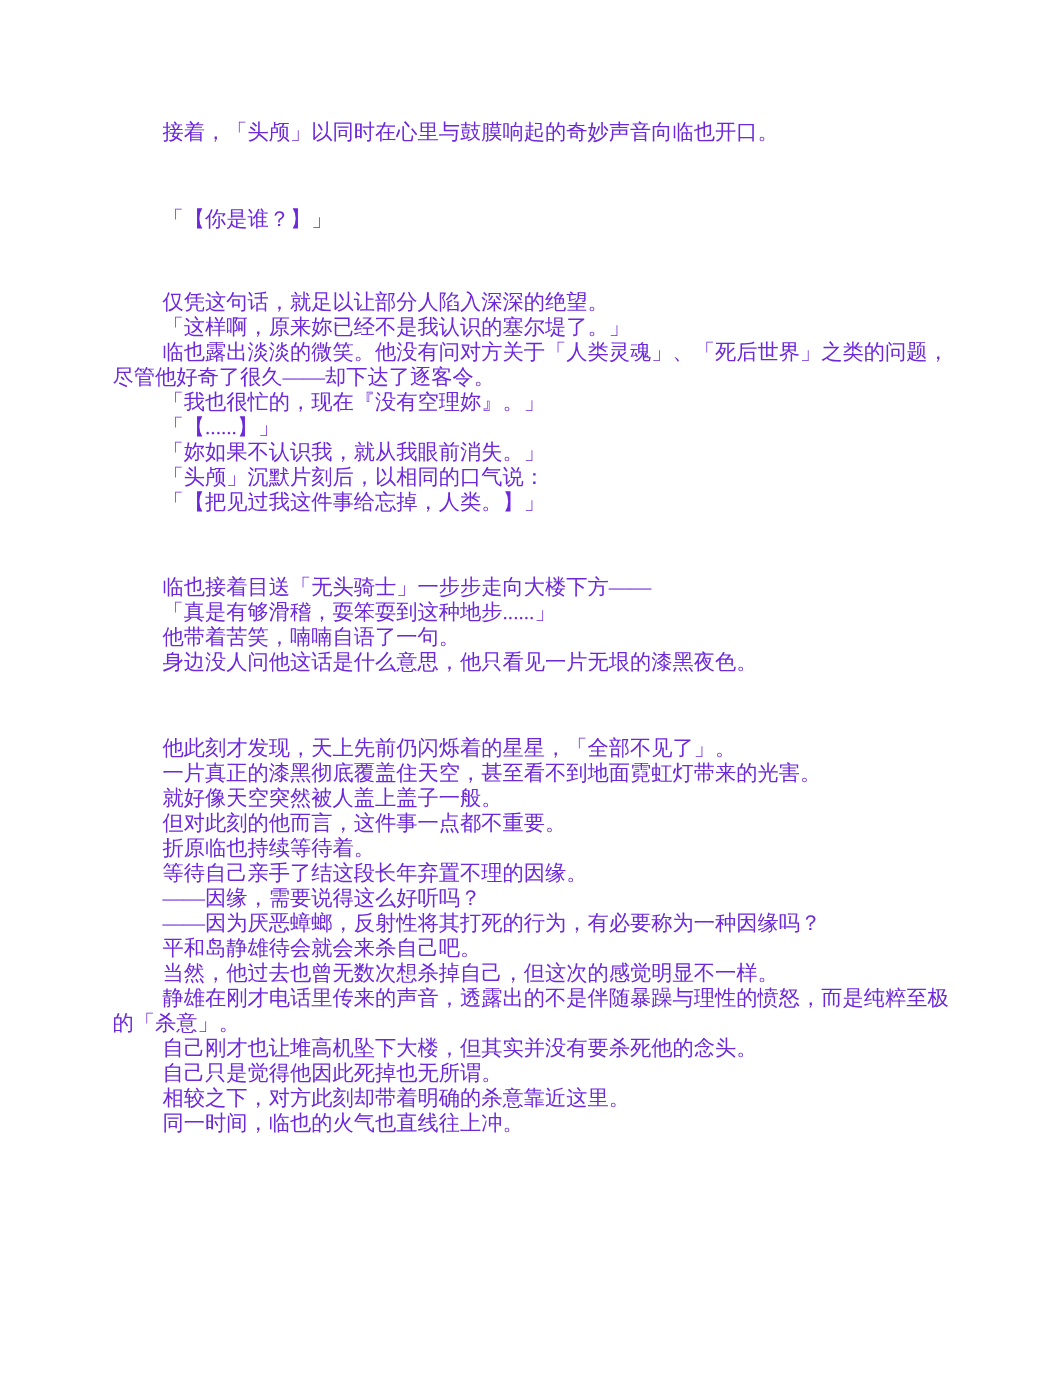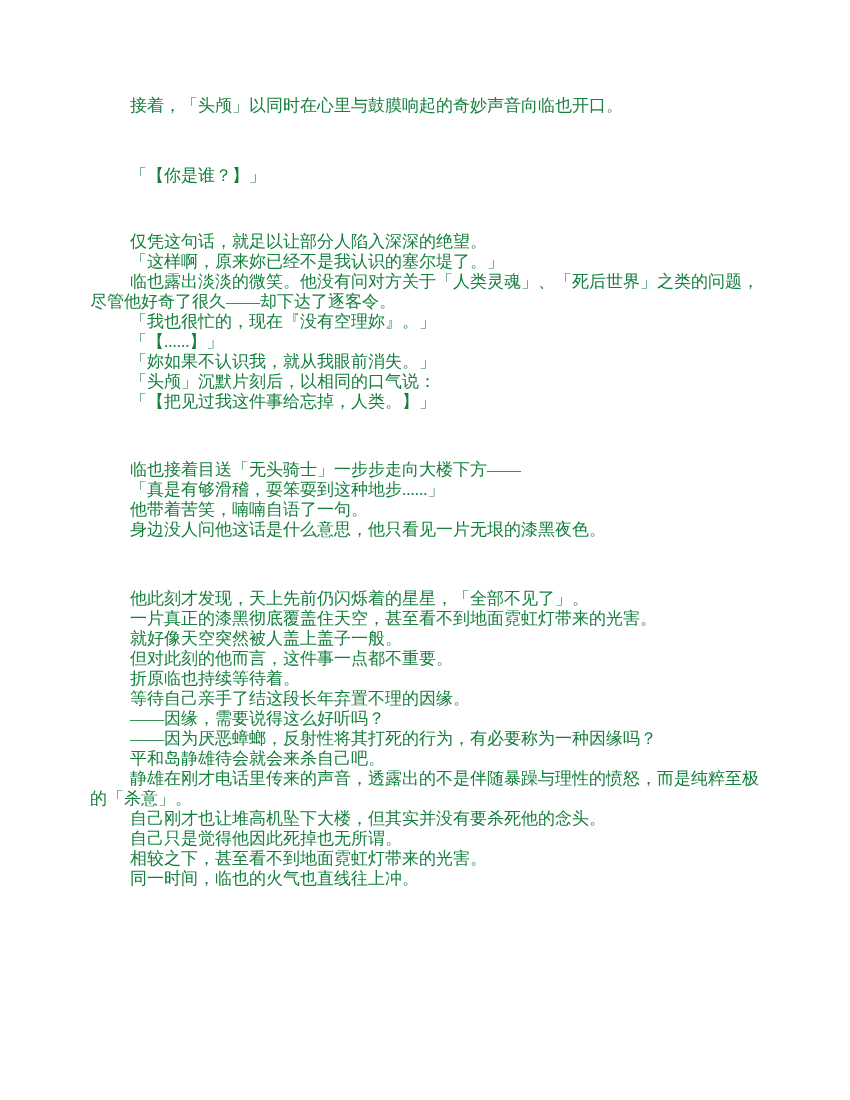--- a/index.html
+++ b/index.html
@@ -15,21 +15,21 @@
     overflow: hidden;
     font-family: "Liberation Serif", "DejaVu Serif", serif;
   }
   .text-area {
     position: absolute;
     left: 90px;
     top: 96px;
     width: 670px;
     font-size: 17px;
     line-height: 20px;
-    color: #15803d;
+    color: #6d28d9;
     text-align: left;
     letter-spacing: 0;
   }
   .block { margin: 0; }
   .para {
     margin: 0;
     text-indent: 40px;
     word-break: break-all;
   }
   .gap-1 { height: 50px; }
@@ -85,21 +85,22 @@
 
     <p class="para">他此刻才发现，天上先前仍闪烁着的星星，「全部不见了」。</p>
         <p class="para">一片真正的漆黑彻底覆盖住天空，甚至看不到地面霓虹灯带来的光害。</p>
         <p class="para">就好像天空突然被人盖上盖子一般。</p>
         <p class="para">但对此刻的他而言，这件事一点都不重要。</p>
         <p class="para">折原临也持续等待着。</p>
         <p class="para">等待自己亲手了结这段长年弃置不理的因缘。</p>
         <p class="para">——因缘，需要说得这么好听吗？</p>
         <p class="para">——因为厌恶蟑螂，反射性将其打死的行为，有必要称为一种因缘吗？</p>
         <p class="para">平和岛静雄待会就会来杀自己吧。</p>
+        <p class="para">当然，他过去也曾无数次想杀掉自己，但这次的感觉明显不一样。</p>
         <p class="para">静雄在刚才电话里传来的声音，透露出的不是伴随暴躁与理性的愤怒，而是纯粹至极的「杀意」。</p>
         <p class="para">自己刚才也让堆高机坠下大楼，但其实并没有要杀死他的念头。</p>
         <p class="para">自己只是觉得他因此死掉也无所谓。</p>
-        <p class="para">相较之下，甚至看不到地面霓虹灯带来的光害。</p>
+        <p class="para">相较之下，对方此刻却带着明确的杀意靠近这里。</p>
         <p class="para">同一时间，临也的火气也直线往上冲。</p>
       </div>
 
   </div>
 </div>
 
 </body></html>

